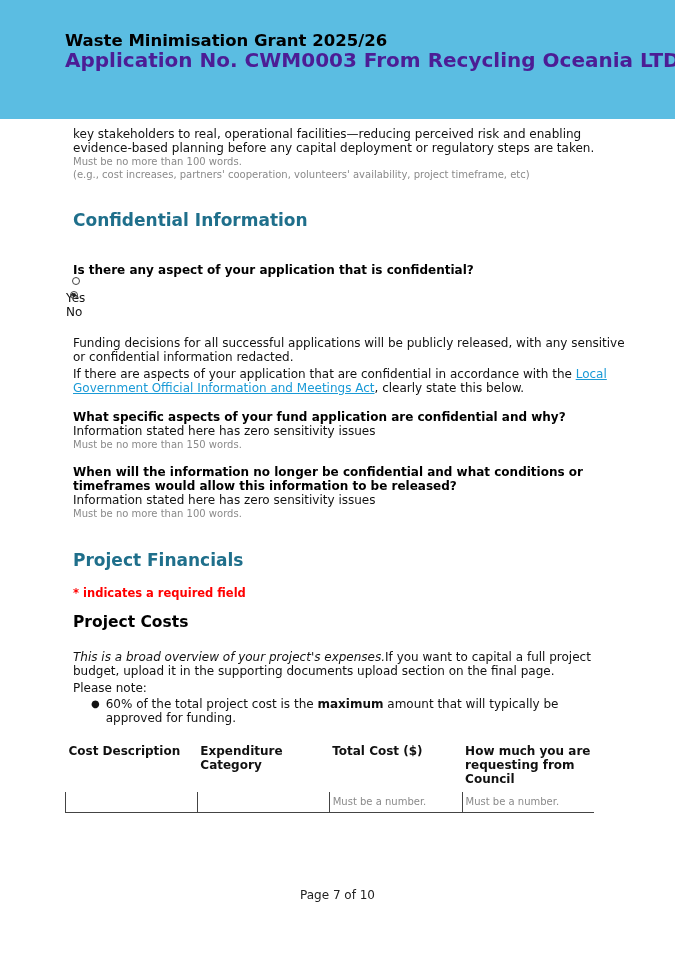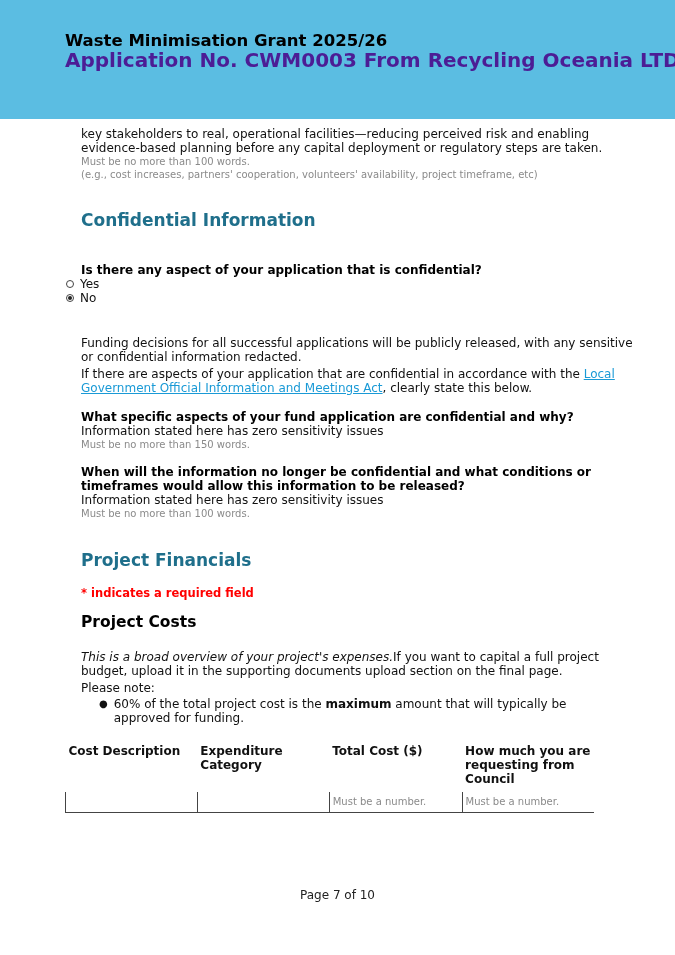--- a/index.html
+++ b/index.html
@@ -5,26 +5,26 @@
   html, body { margin: 0; padding: 0; background: #ffffff; }
   body { width: 675px; height: 955px; position: relative; overflow: hidden;
          font-family: "DejaVu Sans", sans-serif; color: #111; }
   .header { position: absolute; left: 0; top: 0; width: 675px; height: 119px; background: #5bbde2; }
   .header .inner { position: absolute; left: 65px; top: 31px; }
   .h-line1, .h-line2 { font-family: "DejaVu Sans", sans-serif; font-weight: bold; font-size: 16.5px; line-height: 20px; color: #000; white-space: nowrap; }
   .h-line3 { font-family: "DejaVu Sans", sans-serif; font-weight: bold; font-size: 20px; line-height: 18px; color: #4c1d95; white-space: nowrap; }
   .h-line4 { font-family: "Liberation Sans", sans-serif; font-size: 11.5px; line-height: 15px; color: #000; white-space: nowrap; }
 
   .content { position: absolute; left: 65px; top: 127px; width: 530px; font-size: 12px; line-height: 14px; }
-  .abs { position: absolute; left: 16px; white-space: nowrap; }
+  .abs { position: absolute; left: 8px; white-space: nowrap; }
   .txt { font-size: 12px; line-height: 14px; color: #111; }
   .hint { font-size: 10px; line-height: 13px; color: #8a8a8a; }
   .sec-title { font-size: 17px; font-weight: bold; color: #1f6f8b; line-height: 20px; }
   .q { font-size: 12px; font-weight: bold; line-height: 14px; color: #000; }
-  .radio-row { display: flex; align-items: center; gap: 6px; font-size: 12px; line-height: 14px; }
+  .radio-row { display: flex; align-items: center; gap: 6px; font-size: 12px; line-height: 14px; flex-direction: column; }
   .radio { width: 8px; height: 8px; border: 1px solid #444; border-radius: 50%; display: inline-flex; align-items: center; justify-content: center; box-sizing: border-box; }
   .radio .dot { width: 4px; height: 4px; border-radius: 50%; background: #222; }
   a.link { color: #1a9ad6; text-decoration: underline; }
   .req { color: #ff0000; font-weight: bold; font-size: 11.5px; }
   .sub-title { font-size: 15.5px; font-weight: bold; color: #000; }
   .bullet { display: flex; gap: 6px; padding-left: 18px; width: 512px; white-space: normal; }
   .bullet .b { font-size: 10px; line-height: 14px; }
 
   table.costs { position: absolute; left: 0; top: 616px; border-collapse: collapse; width: 529px; font-size: 12px; }
   table.costs th { text-align: left; vertical-align: top; font-weight: bold; padding: 1px 3px 6px 3px; line-height: 14px; font-size: 12px; margin-top: 28px; }

